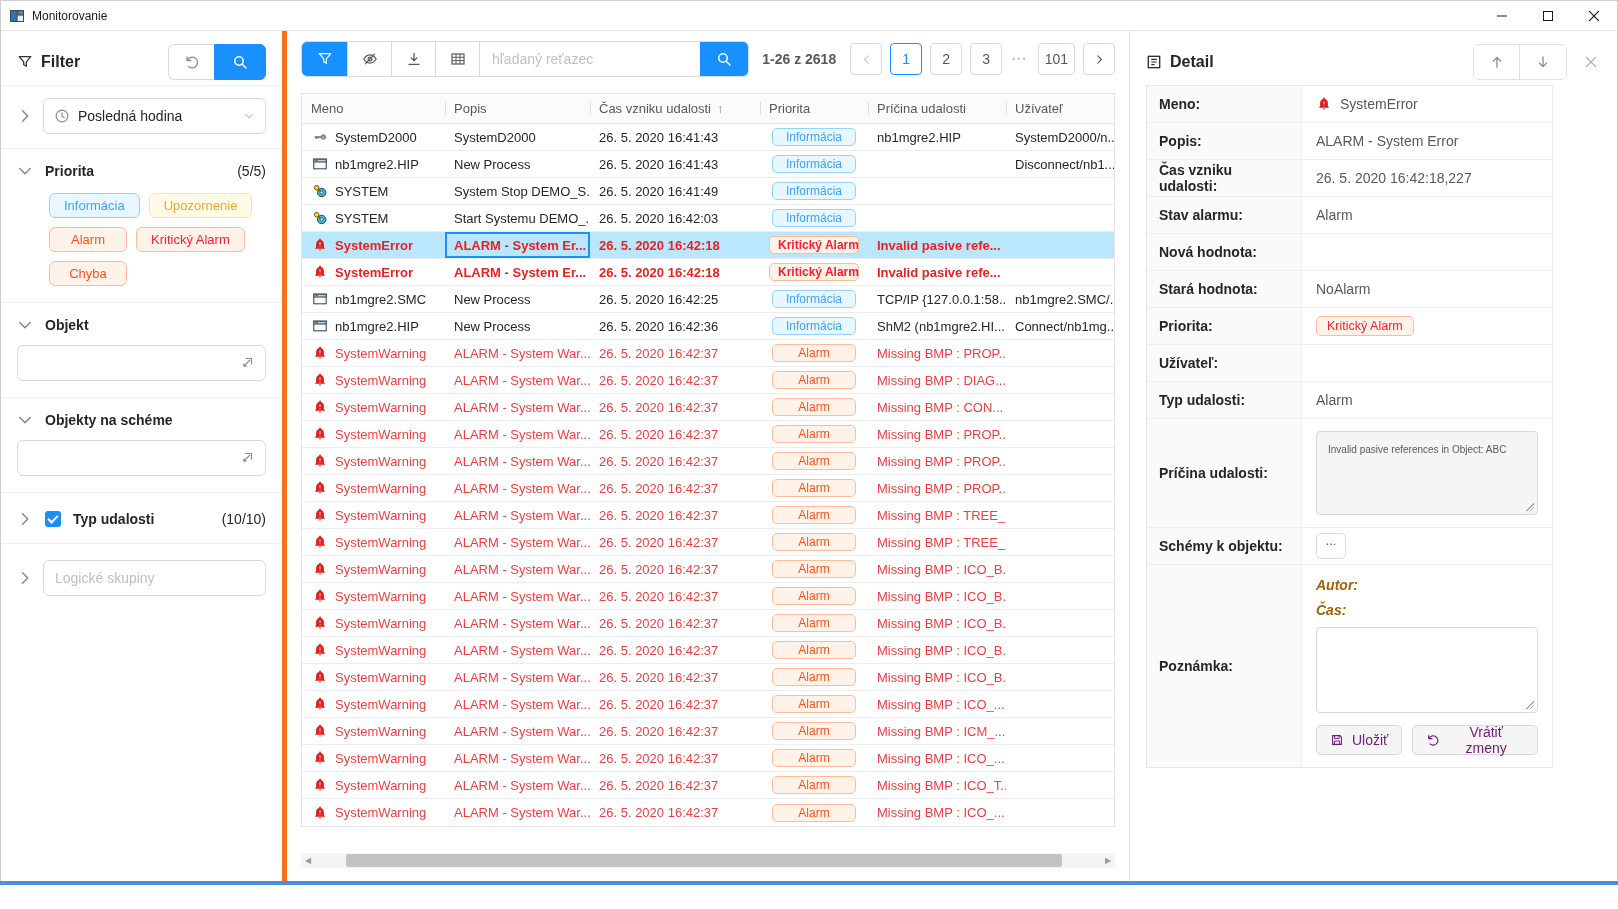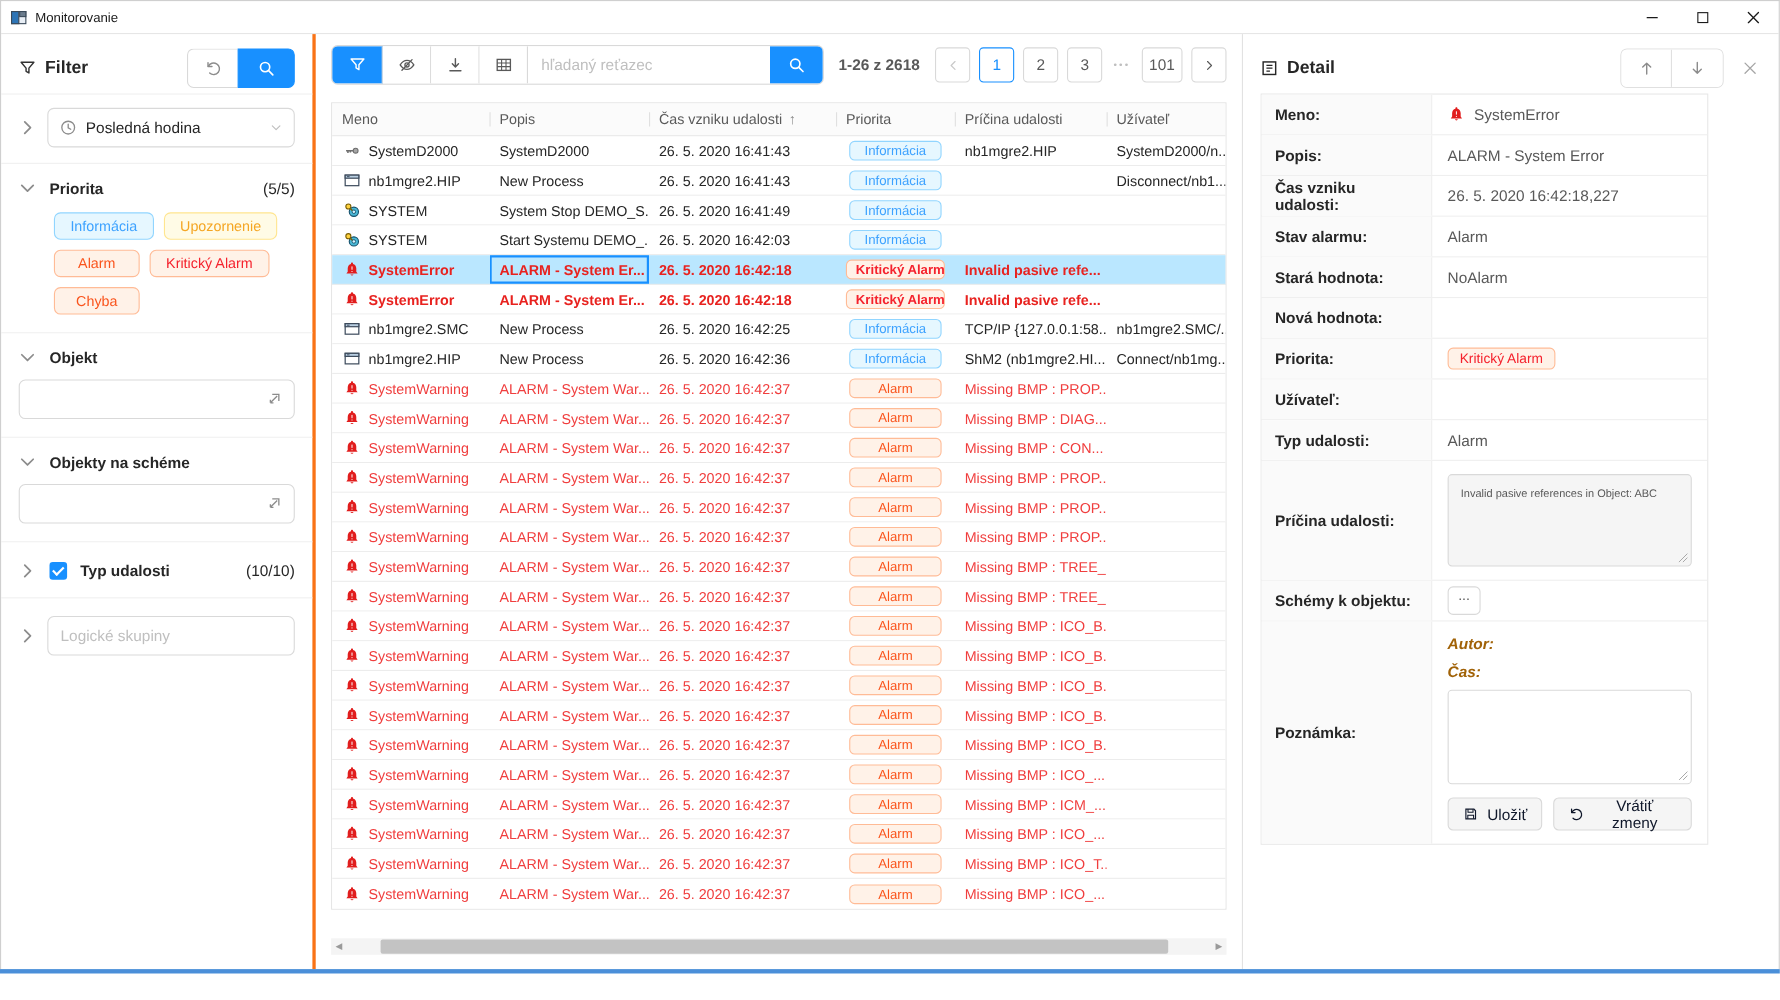--- a/index.html
+++ b/index.html
@@ -19,21 +19,21 @@
   .main { flex:1; display:flex; min-height:0; }
 
   
   i[data-icon] { display:inline-flex; line-height:0; }
   i[data-icon] svg { width:16px; height:16px; }
   .chev { color:#8c8c8c; display:flex; }
   .chev svg { width:13px; height:13px; }
   .divider { border-top:1px solid #f0f0f0; }
 
   
-  .sidebar { width:286px; flex:0 0 286px; border-right:3px solid #f97316; padding-bottom:24px; }
+  .sidebar { width:286px; flex:0 0 286px; border-right:5px solid #f97316; padding-bottom:24px; }
   .fheader { height:46px; display:flex; align-items:center; padding:0 16px; margin-top:8px; }
   .fheader .ficon { color:#333; margin-right:8px; display:flex; }
   .ftitle { font-size:16px; font-weight:bold; color:#262626; }
   .btngroup { margin-left:auto; display:flex; }
   .gbtn { height:36px; width:46px; border:1px solid #d9d9d9; background:#fff; color:#8c8c8c; display:flex; align-items:center; justify-content:center; }
   .gbtn:first-child { border-radius:6px 0 0 6px; border-right:none; }
   .gbtn.primary { width:52px; background:#1890ff; border-color:#1890ff; color:#fff; border-radius:0 6px 6px 0; }
   .frow { display:flex; align-items:center; padding:12px 16px 14px 16px; gap:10px; }
   .select { flex:1; height:36px; border:1px solid #d9d9d9; border-radius:6px; display:flex; align-items:center; padding:0 10px; gap:8px; color:#262626; font-size:14px; background:#fff; }
   .select .dim { color:#8c8c8c; display:flex; }
@@ -121,21 +121,21 @@
   .dvalue .chip { font-size:12.5px; padding:2px 10px; border-radius:5px; }
   .dvalue.pad { padding-top:12px; padding-bottom:12px; }
   .textarea { position:relative; width:100%; min-height:84px; border:1px solid #d9d9d9; border-radius:4px; padding:8px 11px; font-size:10px; color:#595959; line-height:20px; background:#fff; }
   .textarea.gray { background:#f5f5f5; }
   .resize-grip { position:absolute; right:3px; bottom:3px; width:9px; height:9px;
      background:linear-gradient(135deg, transparent 0 55%, #a9a9a9 55% 62%, transparent 62% 75%, #a9a9a9 75% 82%, transparent 82%); }
   .more-btn { min-width:30px; height:26px; border:1px solid #d9d9d9; border-radius:5px; background:#fff; color:#595959; font-size:13px; display:flex; align-items:flex-start; justify-content:center; line-height:14px; }
   .note-block { display:block; }
   .note-line { font-weight:bold; color:#a16207; font-size:14px; margin-bottom:9px;font-style:italic; }
   .note-actions { margin-top:12px; display:flex; gap:10px; }
-  .dbtn { height:30px; border:1px solid #d9d9d9; border-radius:5px; background:#f5f5f5; color:#0f172a; font-size:14px; display:inline-flex; align-items:center; gap:8px; padding:0 13px; }
+  .dbtn { height:30px; border:1px solid #d9d9d9; border-radius:5px; background:#f5f5f5; color:#701a75; font-size:14px; display:inline-flex; align-items:center; gap:8px; padding:0 13px; }
   .dbtn i svg { width:14px; height:14px; }
 </style>
 </head>
 <body>
 
 <div class="app">
 
   <div class="titlebar">
     <span class="app-icon"><i data-icon="appicon">
           <svg viewBox="0 0 16 16" xmlns="http://www.w3.org/2000/svg">
@@ -983,29 +983,29 @@
               <span>26. 5. 2020 16:42:18,227</span>
             </div>
         </div>
         <div class="drow">
           <div class="dlabel">Stav alarmu:</div>
           <div class="dvalue">
               <span>Alarm</span>
             </div>
         </div>
         <div class="drow">
+          <div class="dlabel">Nová hodnota:</div>
+          <div class="dvalue">
+              <span></span>
+            </div>
+        </div>
+        <div class="drow">
           <div class="dlabel">Stará hodnota:</div>
           <div class="dvalue">
               <span>NoAlarm</span>
-            </div>
-        </div>
-        <div class="drow">
-          <div class="dlabel">Nová hodnota:</div>
-          <div class="dvalue">
-              <span></span>
             </div>
         </div>
         <div class="drow">
           <div class="dlabel">Priorita:</div>
           <div class="dvalue">
               <span class="chip chip-critical">Kritický Alarm</span>
             </div>
         </div>
         <div class="drow">
           <div class="dlabel">Užívateľ:</div>

